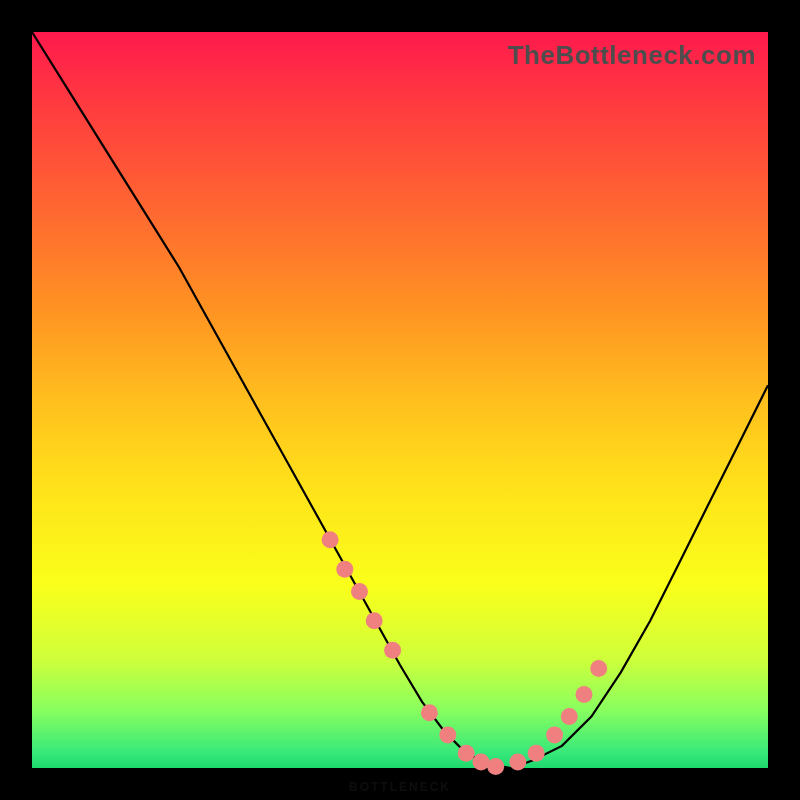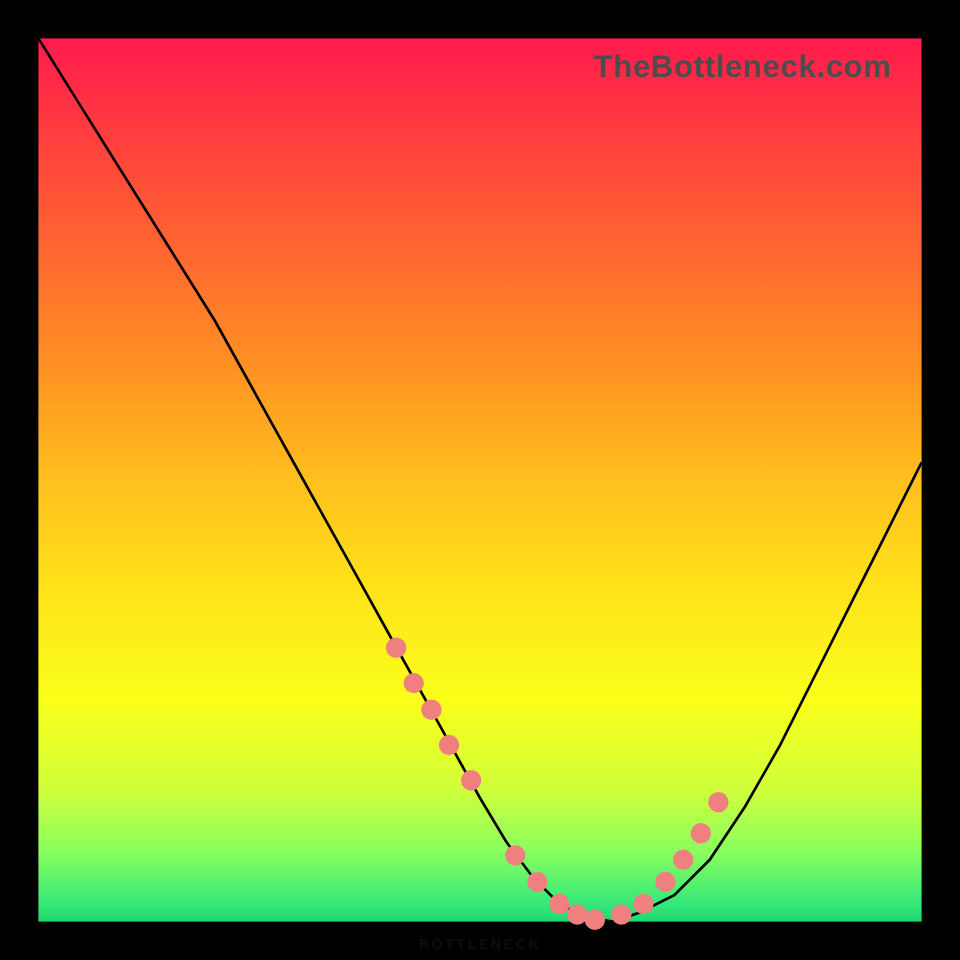--- a/index.html
+++ b/index.html
@@ -25,21 +25,21 @@
       #ffe21a 62%,
       #faff1a 75%,
       #d0ff3a 85%,
       #8aff5e 92%,
       #36e87a 98%,
       #1ed96e 100%);
   }
   .watermark {
     position: absolute;
     top: 8px;
-    right: 25px;
+    right: 12px;
     font: 600 26px Arial, Helvetica, sans-serif;
     color: #4d4d4d;
     letter-spacing: 0.5px;
     user-select: none;
   }
   .signature {
     position: absolute;
     left: 50%;
     bottom: 6px;
     transform: translateX(-50%);

